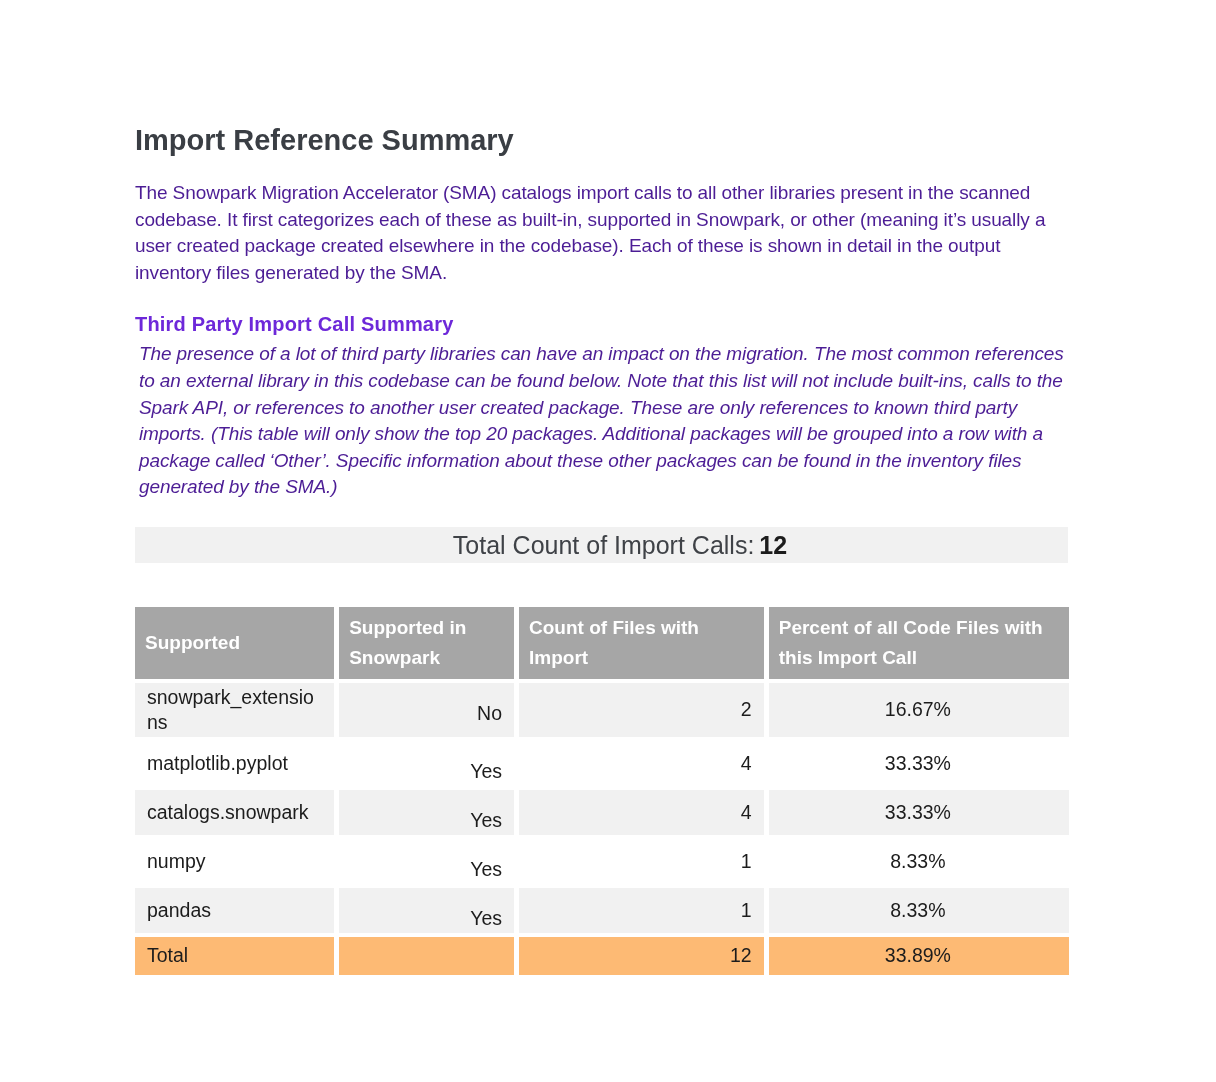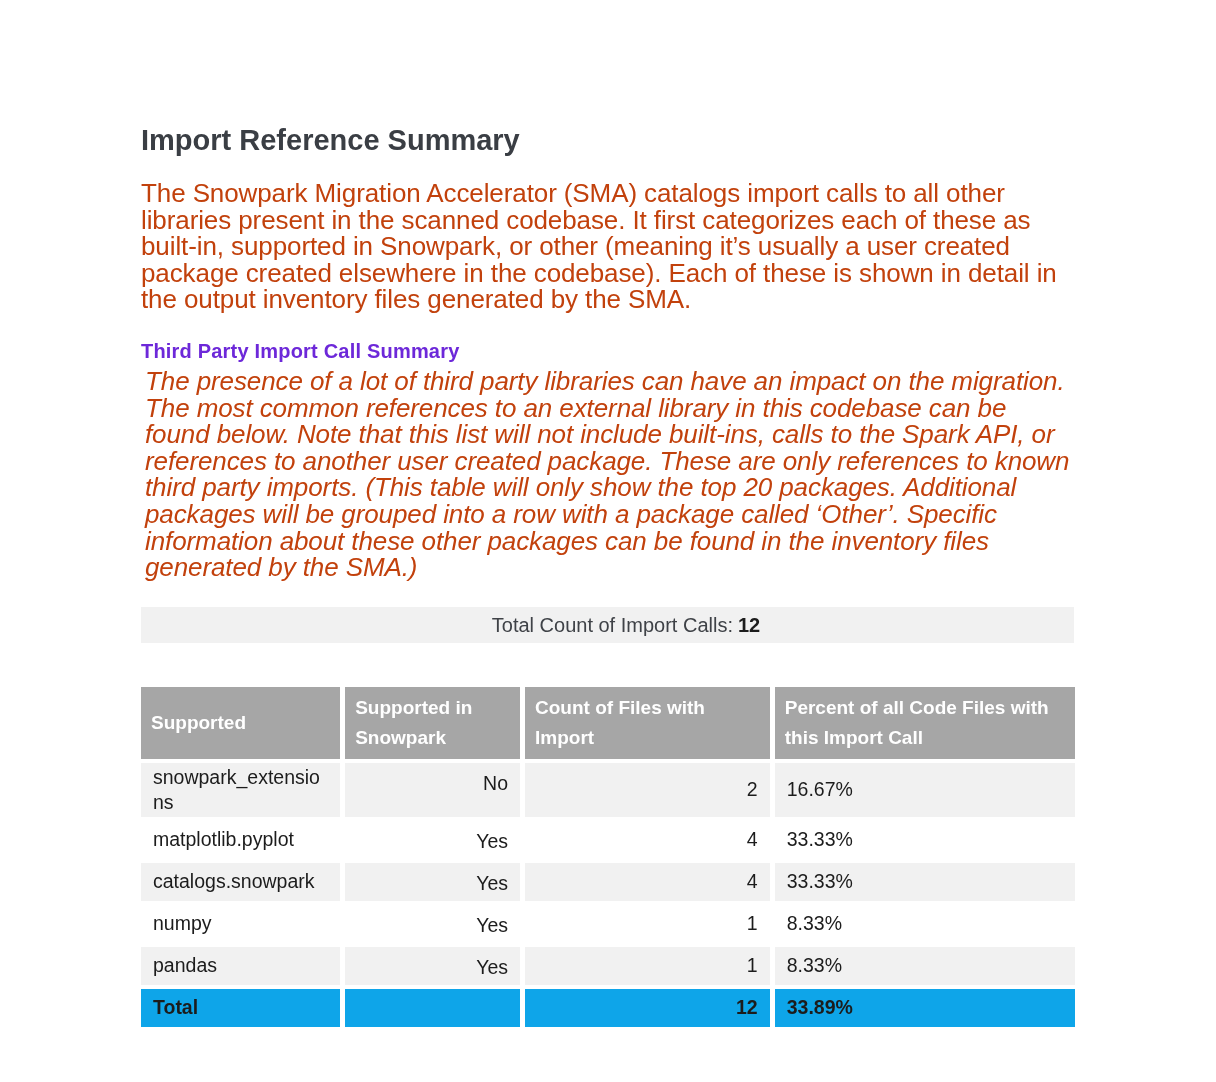--- a/index.html
+++ b/index.html
@@ -4,53 +4,53 @@
 <style>
   * { margin: 0; padding: 0; box-sizing: border-box; }
   html, body {
     width: 1216px; height: 1082px;
     background: #ffffff;
     font-family: "Liberation Sans", sans-serif;
     overflow: hidden;
   }
   .content {
     position: absolute;
-    left: 141px; top: 121px;
+    left: 135px; top: 121px;
     width: 933px;
   }
   h1.page-title {
     font-size: 29px;
     line-height: 39px;
     font-weight: 700;
     color: #3a3e44;
     margin: 0 0 20px 0;
     letter-spacing: 0px;
   }
   p.body-text {
-    font-size: 26px;
+    font-size: 19px;
     line-height: 26.6px;
-    color: #c2410c;
+    color: #4c1d95;
     letter-spacing: -0.1px;
   }
   p.intro { margin: 0 0 25px 0; }
   h2.section-heading {
     font-size: 20px;
     line-height: 26px;
     font-weight: 800;
     color: #6d28d9;
     letter-spacing: 0.2px;
     margin: 0 0 4px 0;
   }
   p.section-body { margin: 4px; font-style: italic; }
   .total-bar {
     margin-top: 26px;
     height: 36px;
     background: #f1f1f1;
     text-align: center;
-    font-size: 20px;
+    font-size: 25px;
     line-height: 36px;
     color: #3f4247;
     padding-left: 37px;
   }
   .total-bar .bar-value { font-weight: 700; color: #1c1c1c; margin-left: 5px; }
   table.import-table {
     margin-top: 40px;
     margin-left: -5px;
     border-collapse: separate;
     border-spacing: 5px 4px;
@@ -75,24 +75,24 @@
   td {
     font-size: 19.5px;
     color: #1c1c1c;
     height: 38px;
     padding: 2px 12px;
     vertical-align: middle;
     line-height: 25px;
   }
   tr.row-gray td { background: #f1f1f1; }
   td.cell-package { text-align: left; overflow-wrap: anywhere; margin-left: 27px; }
-  td.cell-supported { text-align: right; vertical-align: top; padding-top: 8px; }
+  td.cell-supported { text-align: right; vertical-align: top; padding-top: 18px; }
   td.cell-count { text-align: right; }
-  td.cell-percent { text-align: left; padding-right: 14px; }
-  tr.total-row td { font-weight: 700; background: #0ea5e9; }
+  td.cell-percent { text-align: center; padding-right: 14px; }
+  tr.total-row td { font-weight: 400; background: #fdba74; }
 </style>
 </head>
 <body>
 
 <div class="content">
 
   <h1 class="page-title">Import Reference Summary</h1>
 
   <p class="body-text intro">The Snowpark Migration Accelerator (SMA) catalogs import calls to all other libraries present in the scanned codebase. It first categorizes each of these as built-in, supported in Snowpark, or other (meaning it’s usually a user created package created elsewhere in the codebase). Each of these is shown in detail in the output inventory files generated by the SMA.</p>
 

